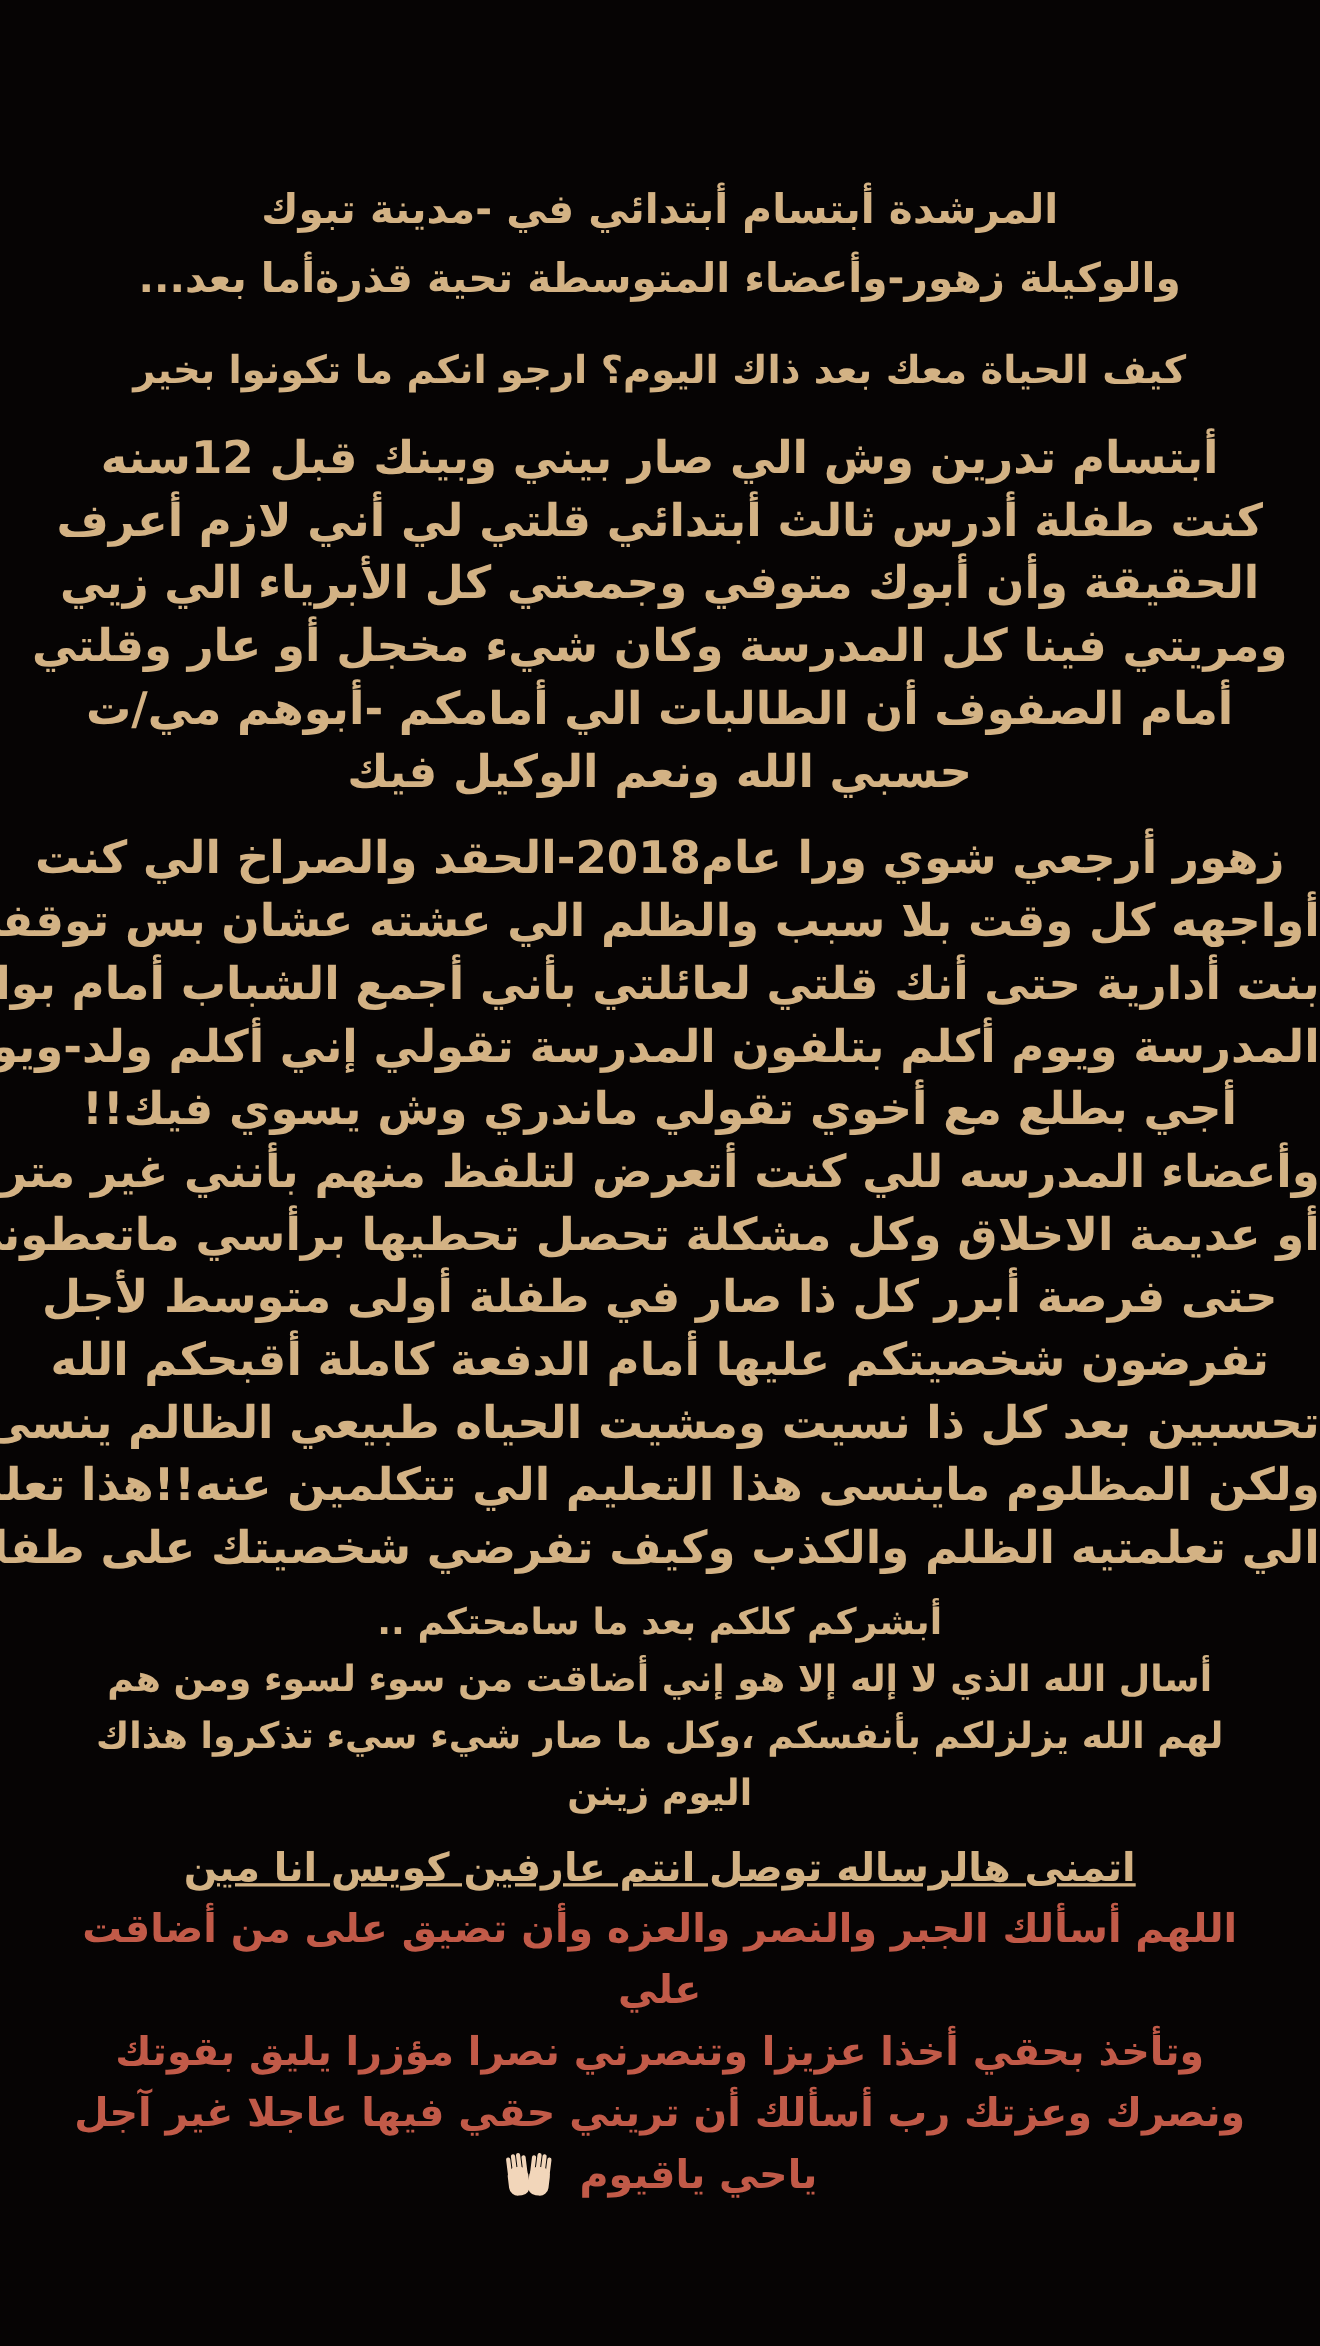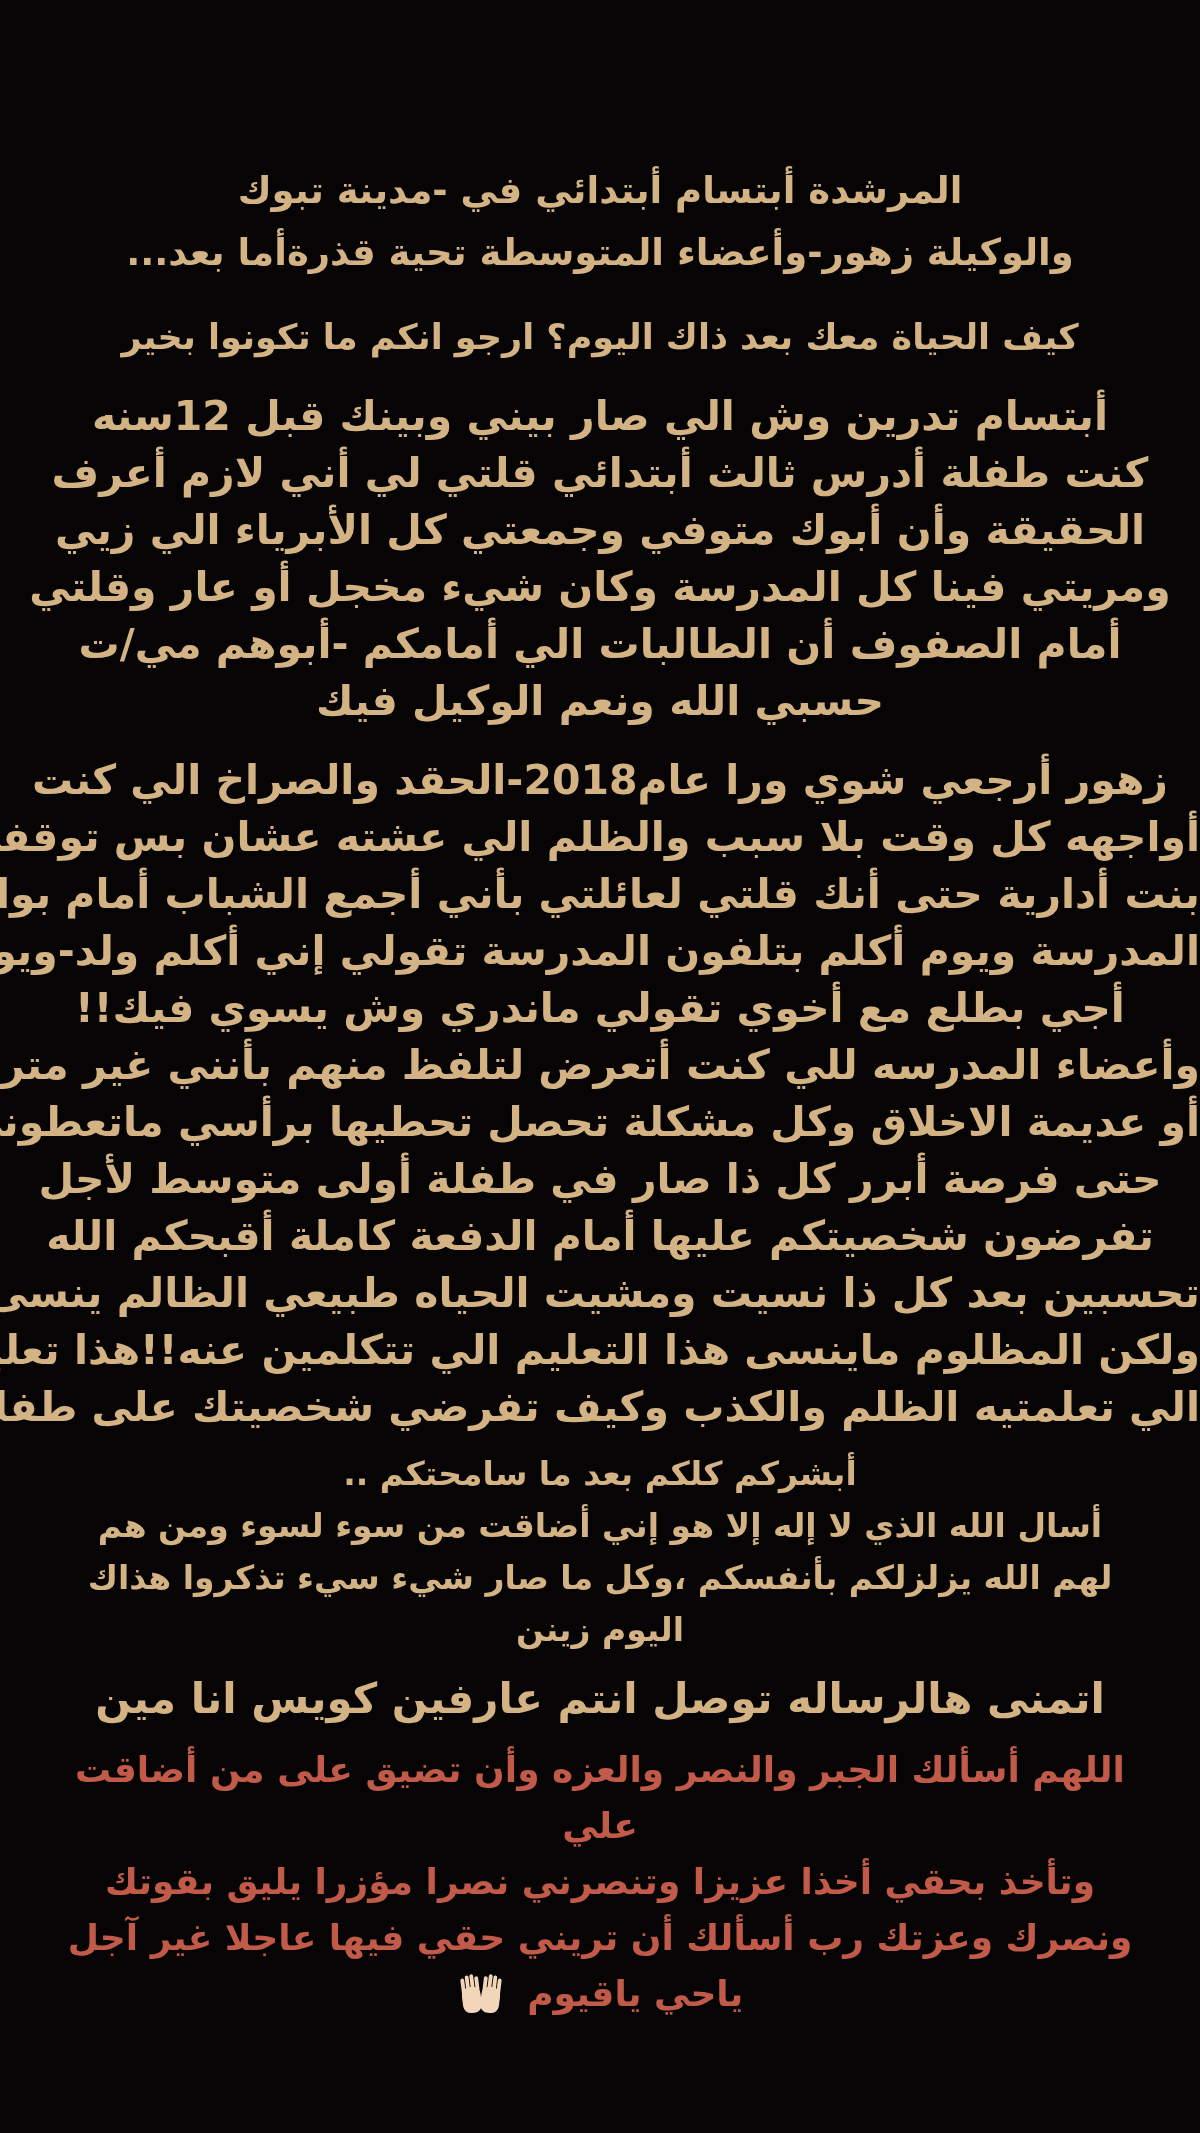--- a/index.html
+++ b/index.html
@@ -15,22 +15,22 @@
     font-weight:bold;
     color:#d3b284;
   }
   .line{white-space:nowrap;}
   .header{padding-top:160px;font-size:37px;line-height:62px;}
   .question{margin-top:24px;font-size:35px;line-height:58px;}
   .para{font-size:41px;line-height:57px;}
   .para-school{margin-top:22px;}
   .para-zuhoor{margin-top:22px;}
   .forgive{margin-top:12px;font-size:33px;line-height:52px;}
-  .closing{margin-top:16px;font-size:42px;line-height:54px;}
-  .dua{margin-top:16px;font-size:36px;line-height:56px;color:#c15a48;}
+  .closing{margin-top:16px;font-size:36px;line-height:54px;text-decoration:underline;}
+  .dua{font-size:36px;line-height:56px;color:#c15a48;}
   .emoji{display:inline-block;margin-right:10px;vertical-align:-9px;}
   .emoji svg{display:block;}
 </style>
 </head>
 <body>
 
 <div class="stage">
 
   <div class="header">
     <div class="line">المرشدة أبتسام أبتدائي في -مدينة تبوك</div>

